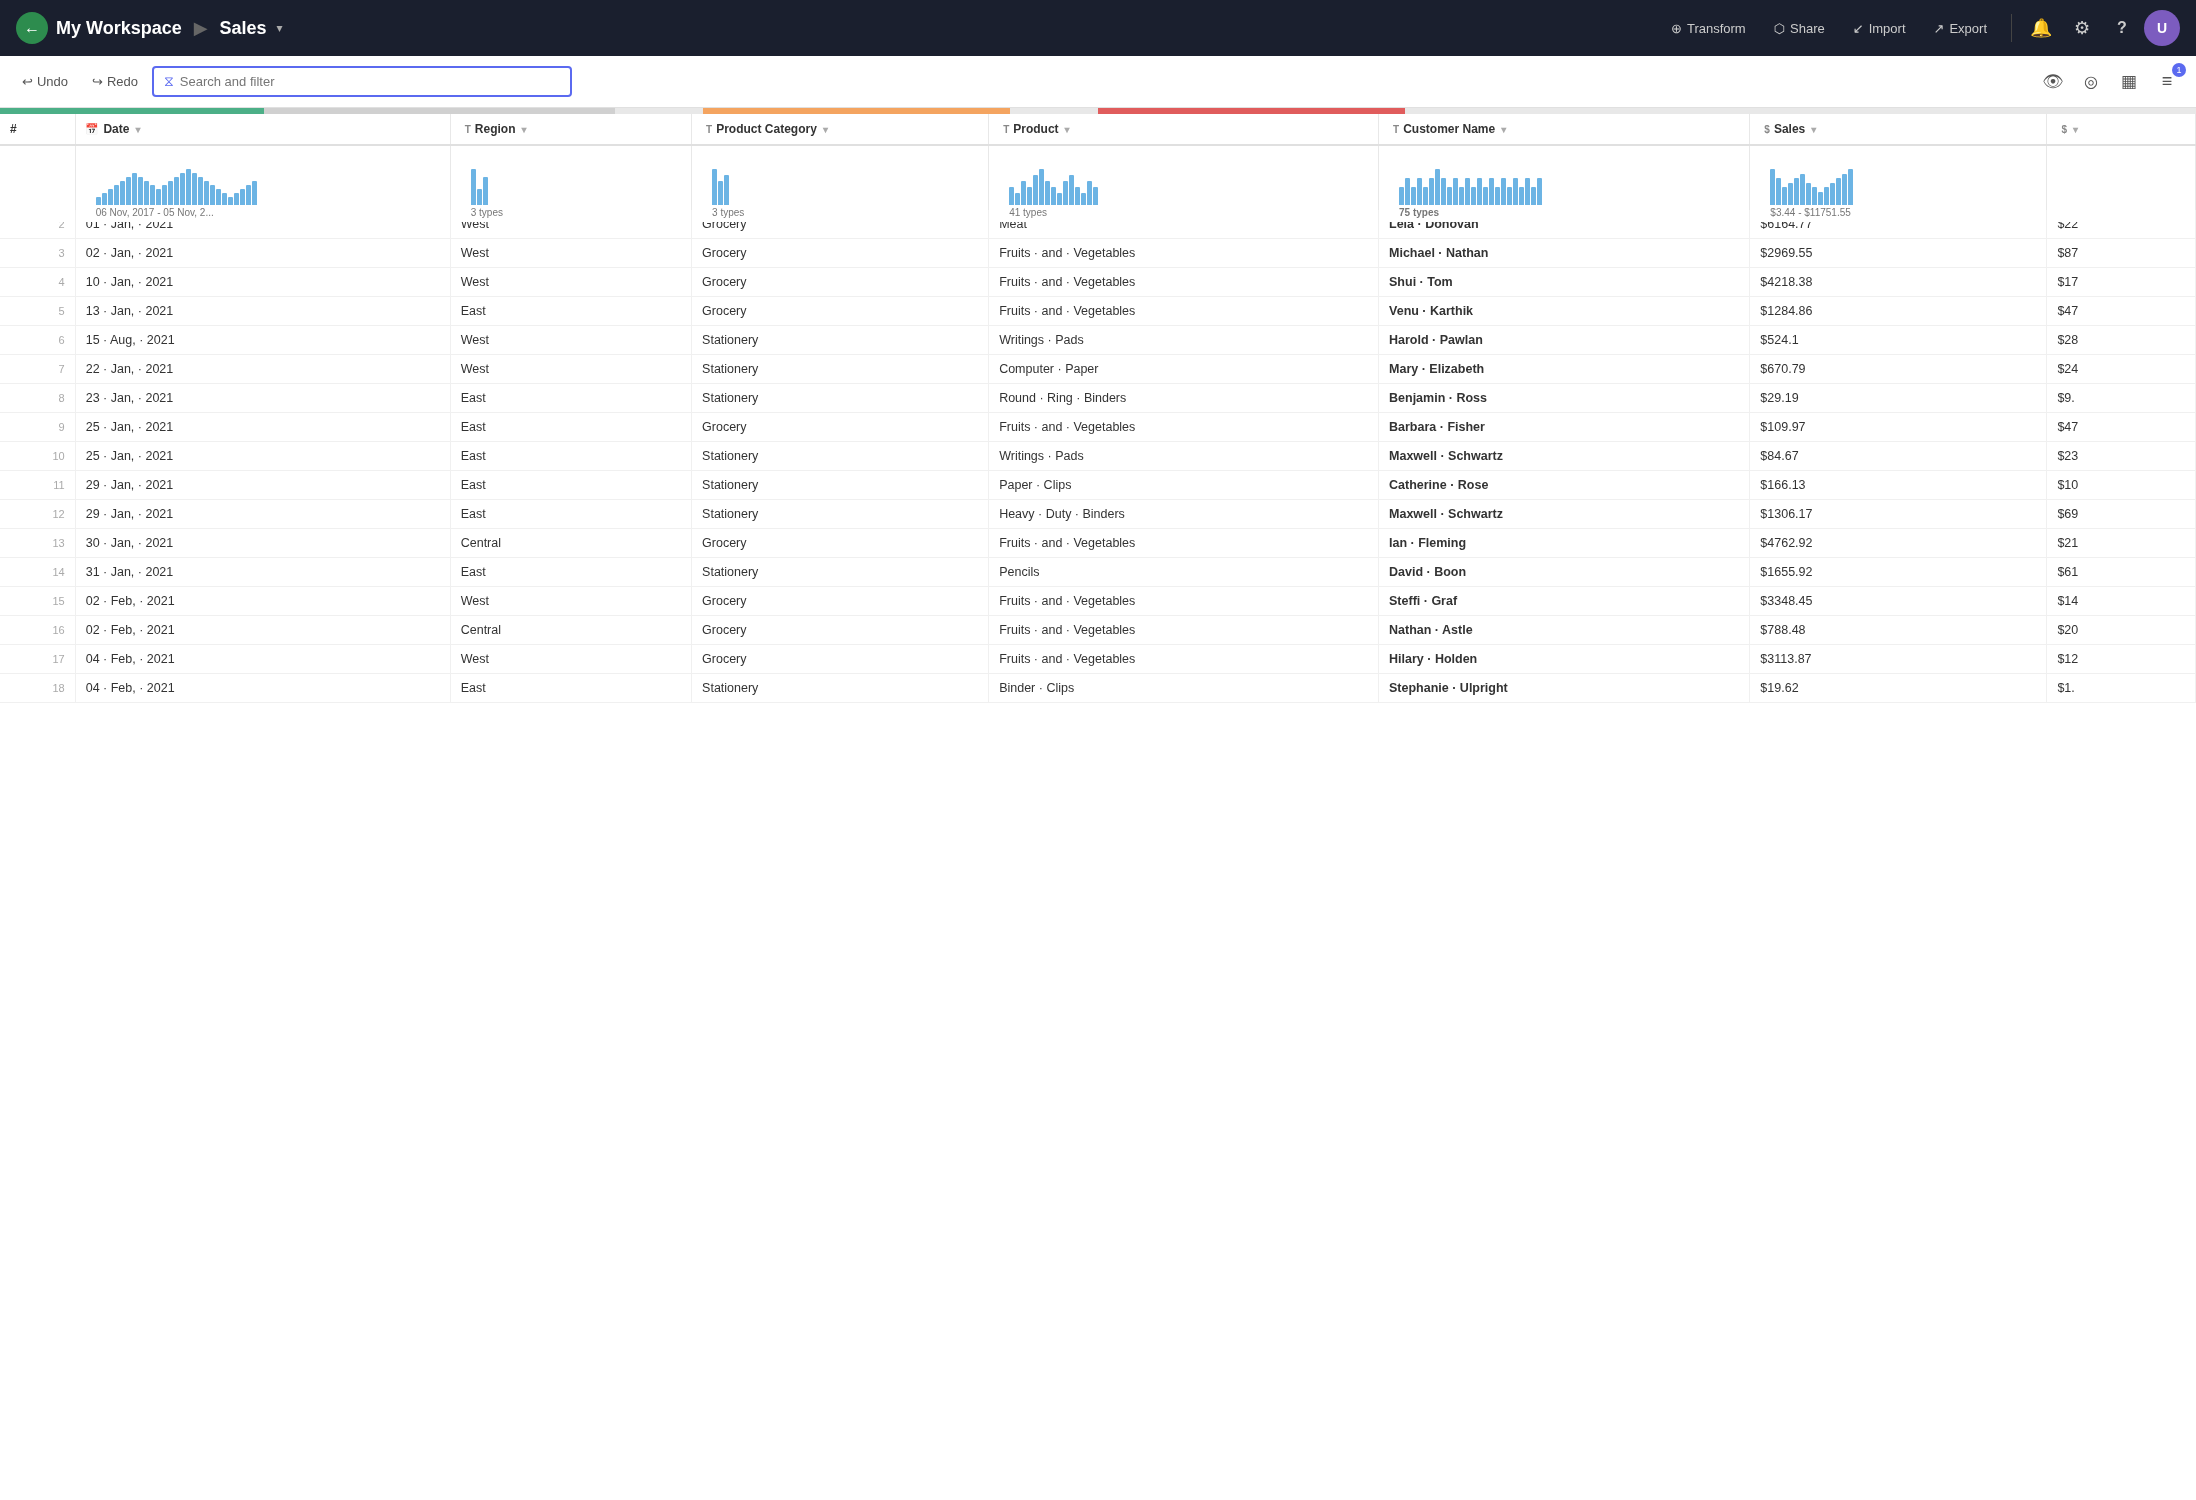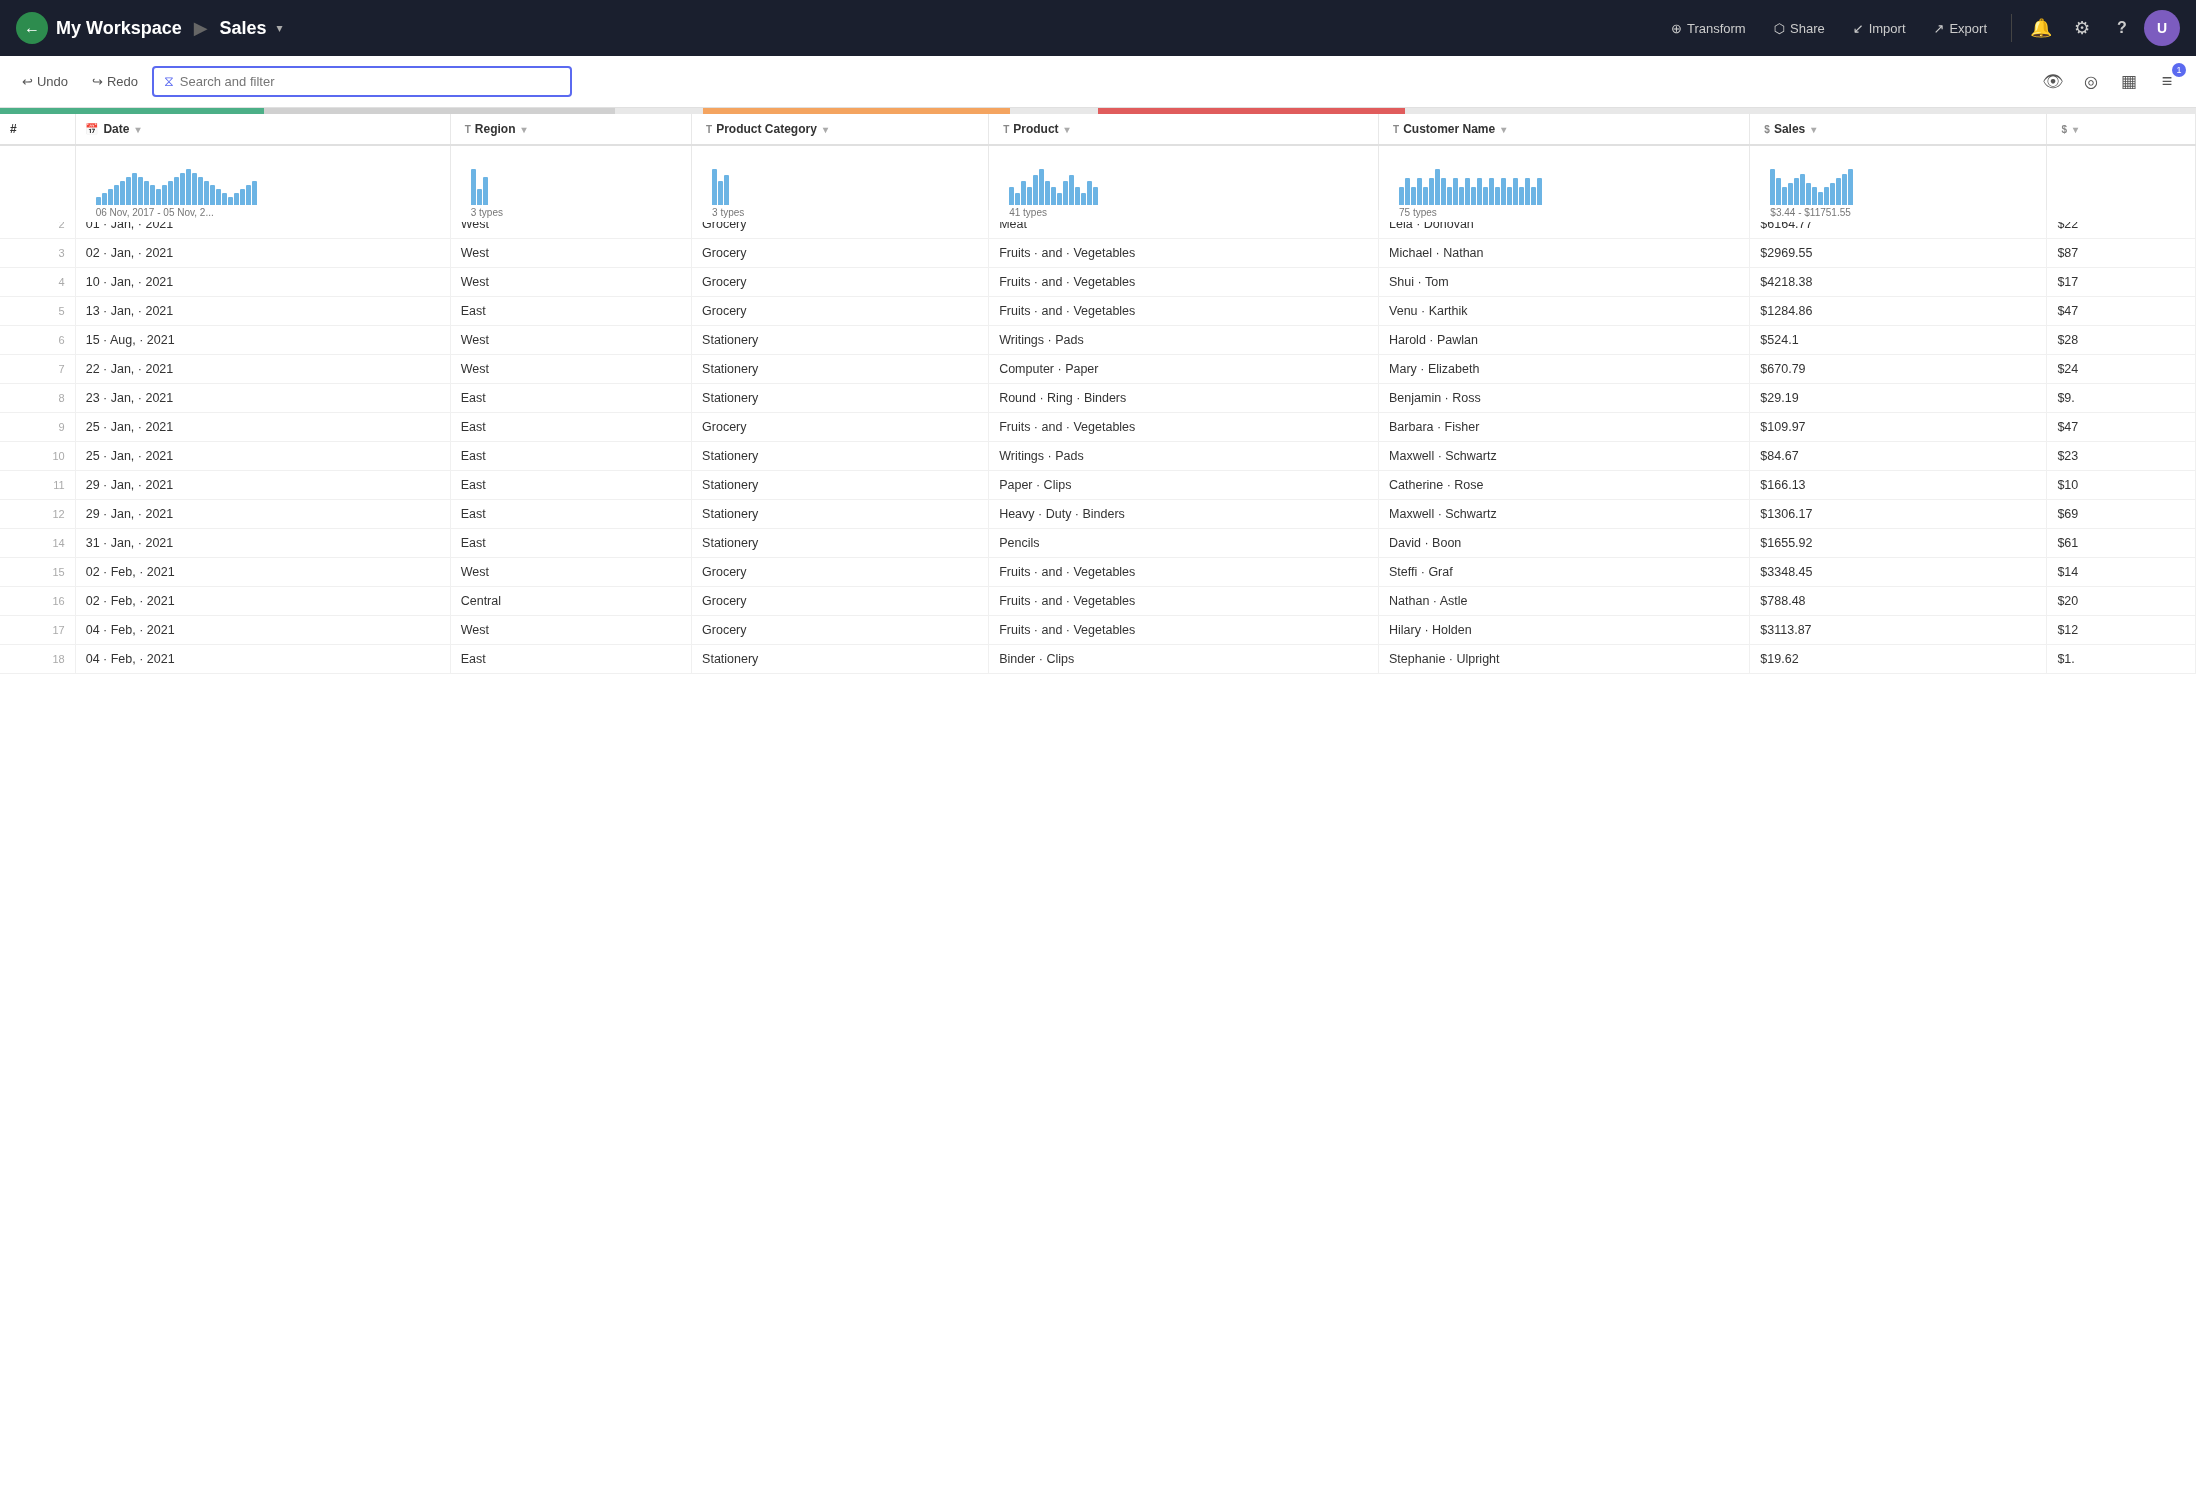--- a/index.html
+++ b/index.html
@@ -162,21 +162,21 @@
     }
     .chart-bar { background: #6cb4e4; border-radius: 1px 1px 0 0; }
     .chart-label { font-size: 10px; color: #777; margin-top: 2px; }
 
     
     .col-row-num { width: 36px; }
     .col-date { width: 180px; }
     .col-region { width: 130px; }
     .col-product-cat { width: 160px; }
     .col-product { width: 210px; }
-    .col-customer { width: 200px; }
+    .col-customer { width: 200px; font-weight: bold; }
     .col-sales { width: 160px; }
     .col-extra { width: 80px; }
 
     .filter-icon { color: #5b6af0; font-size: 14px; }
   </style>
 </head>
 <body>
 
 <nav class="top-nav">
   <div class="nav-back-btn">
@@ -556,20 +556,30 @@
     <td class="row-num">12</td>
     <td class="col-date">29 · Jan, · 2021</td>
     <td class="col-region">East</td>
     <td class="col-product-cat">Stationery</td>
     <td class="col-product">Heavy · Duty · Binders</td>
     <td class="col-customer">Maxwell · Schwartz</td>
     <td class="col-sales">$1306.17</td>
     <td class="col-extra">$69</td>
   </tr>
         <tr>
+    <td class="row-num">13</td>
+    <td class="col-date">30 · Jan, · 2021</td>
+    <td class="col-region">Central</td>
+    <td class="col-product-cat">Grocery</td>
+    <td class="col-product">Fruits · and · Vegetables</td>
+    <td class="col-customer">Ian · Fleming</td>
+    <td class="col-sales">$4762.92</td>
+    <td class="col-extra">$21</td>
+  </tr>
+        <tr>
     <td class="row-num">14</td>
     <td class="col-date">31 · Jan, · 2021</td>
     <td class="col-region">East</td>
     <td class="col-product-cat">Stationery</td>
     <td class="col-product">Pencils</td>
     <td class="col-customer">David · Boon</td>
     <td class="col-sales">$1655.92</td>
     <td class="col-extra">$61</td>
   </tr>
         <tr>

